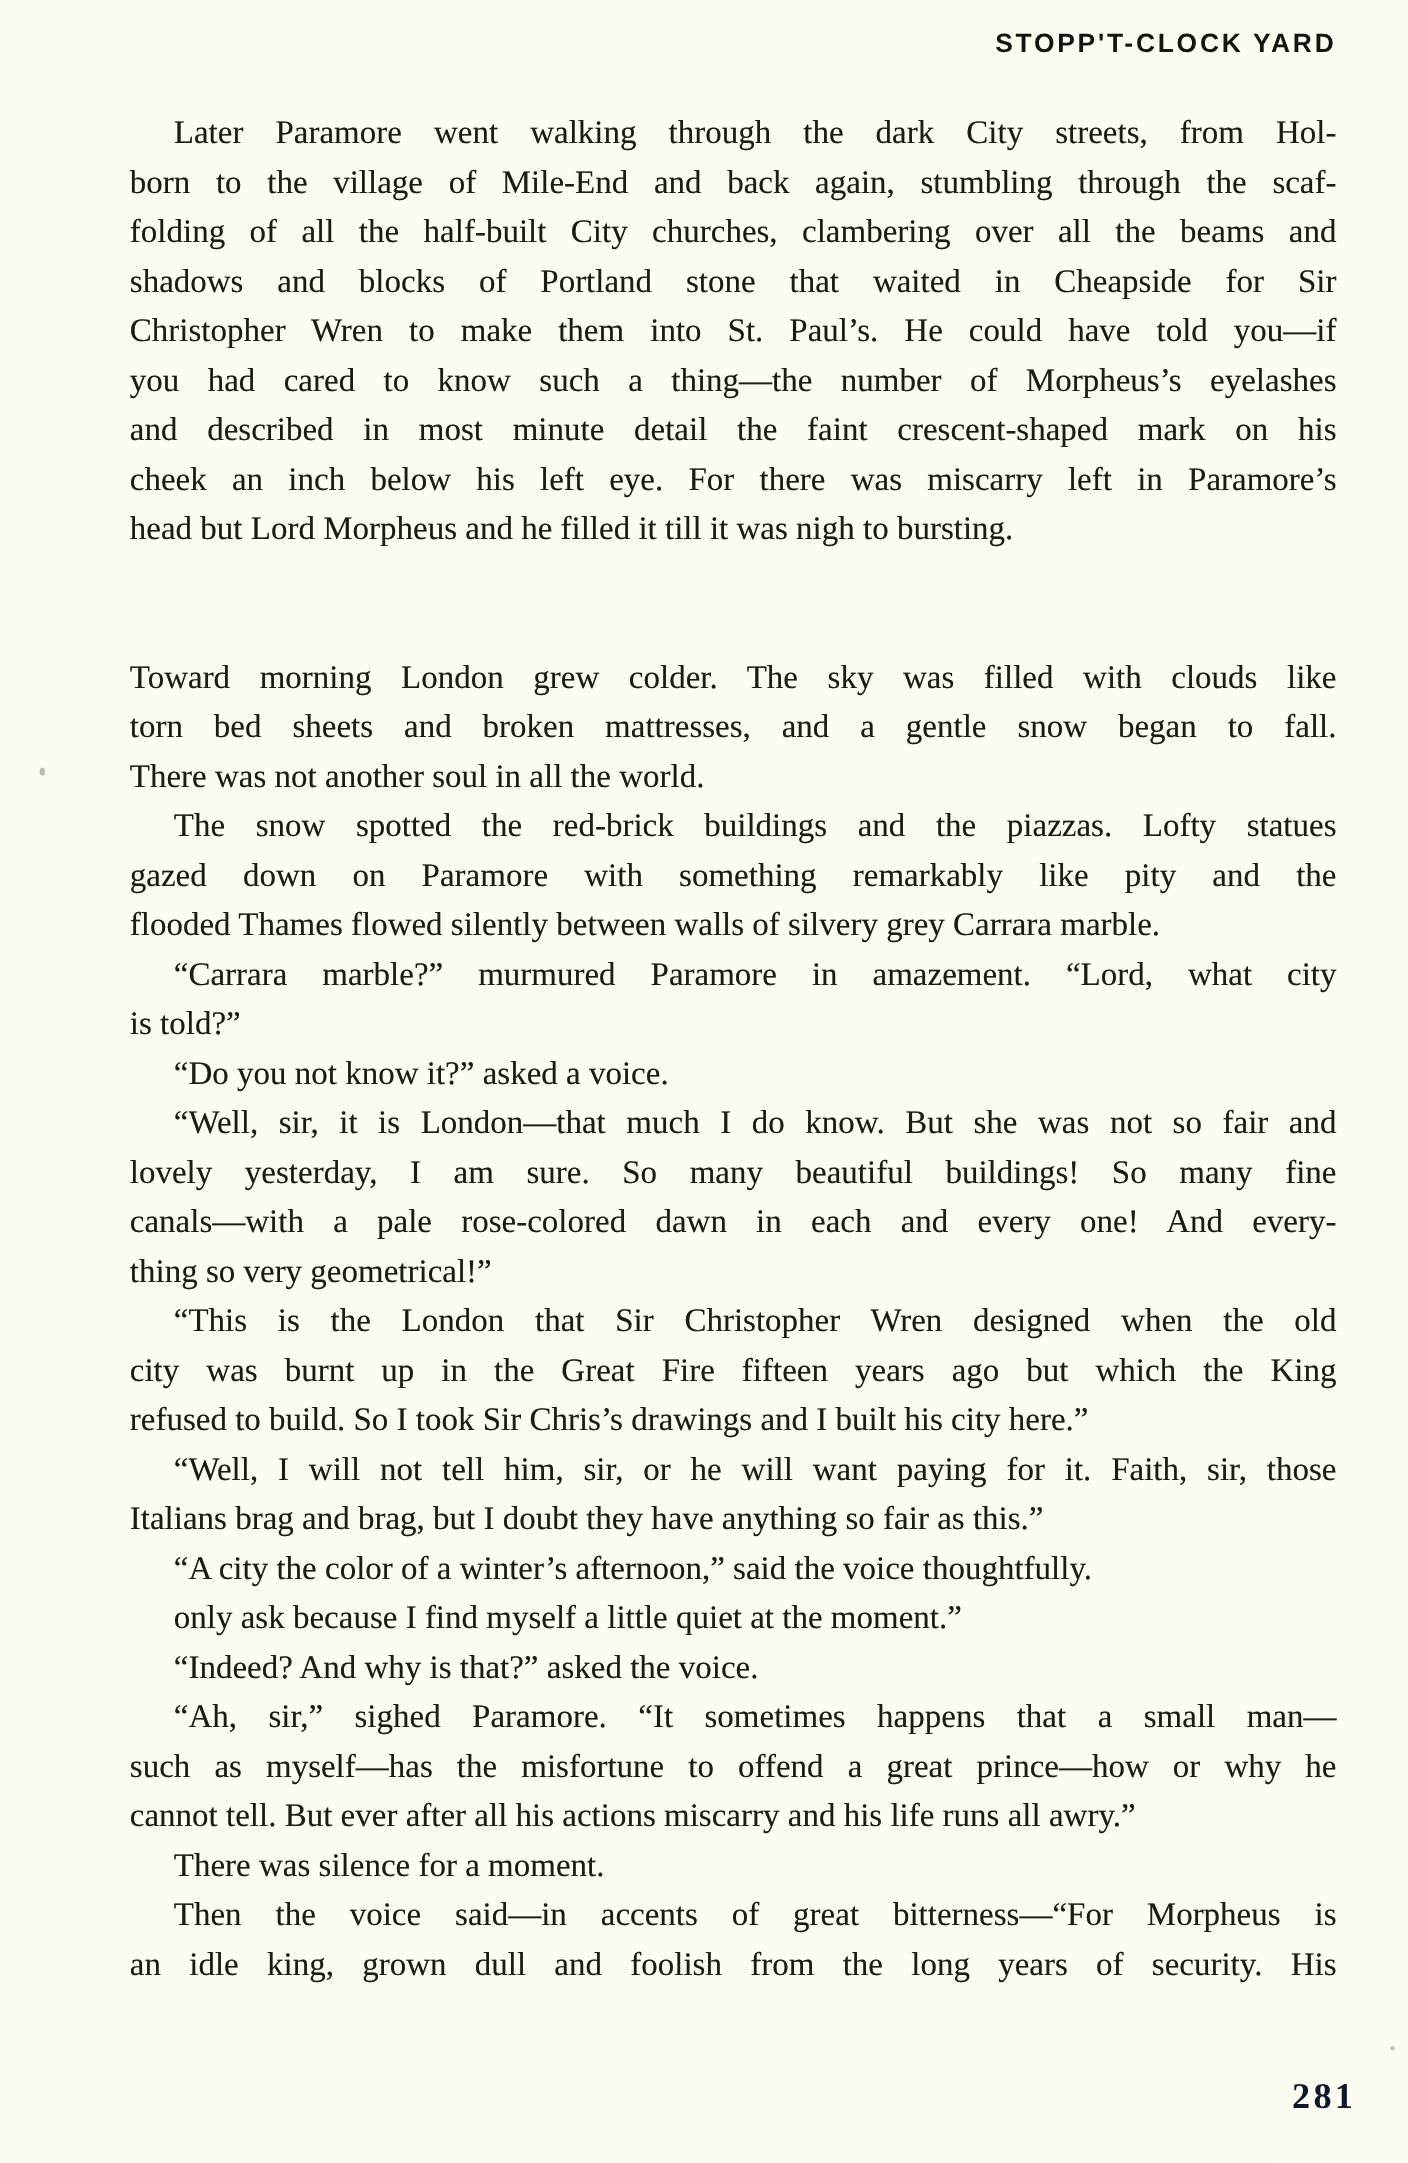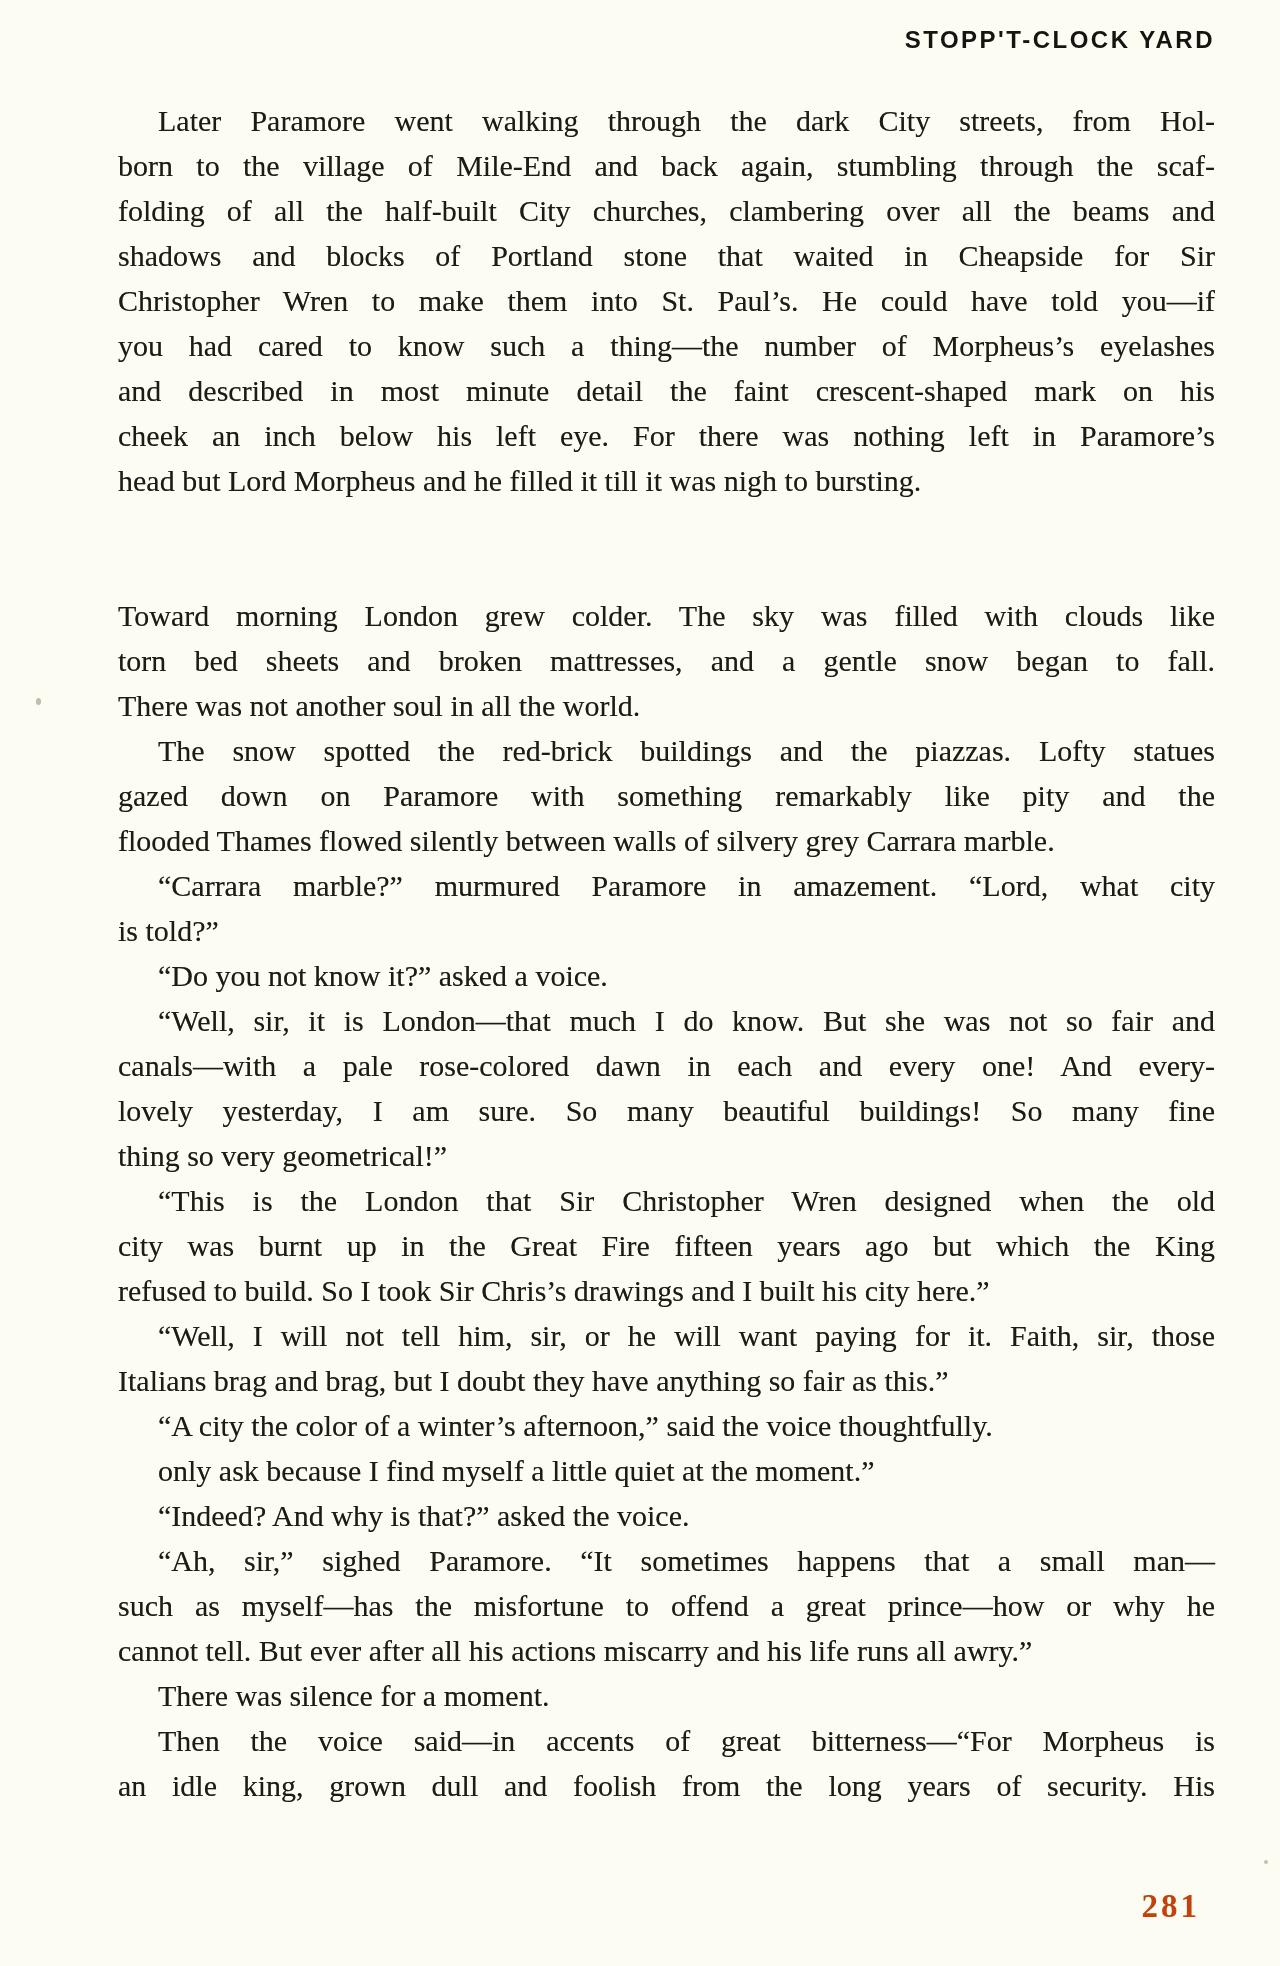--- a/index.html
+++ b/index.html
@@ -41,26 +41,26 @@
     text-align:justify;
     text-align-last:justify;
     white-space:normal;
     margin-left:46px;
   }
   .line.flush { text-align-last:left; }
   .para.indented .line:first-child { text-indent:40px; }
 
   .page-number {
     position:absolute;
-    top:1888px; right:80px;
+    top:1888px; right:47px;
     font-family:"Liberation Serif", serif;
     font-weight:700;
     font-size:33px;
     letter-spacing:3px;
-    color:#c2410c;
+    color:#0f172a;
   }
 
   .speck { position:absolute; background:#8d867c; border-radius:50%; }
   .speck-a { left:36px; top:698px; width:5px; height:7px; opacity:.55; }
   .speck-b { left:1264px; top:1860px; width:4px; height:4px; opacity:.5; }
 </style>
 </head>
 <body>
 
 <div class="page">
@@ -68,21 +68,21 @@
 
   <div class="text-block" id="text-block">
       <div class="para indented">
         <div class="line">Later Paramore went walking through the dark City streets, from Hol-</div>
         <div class="line">born to the village of Mile-End and back again, stumbling through the scaf-</div>
         <div class="line">folding of all the half-built City churches, clambering over all the beams and</div>
         <div class="line">shadows and blocks of Portland stone that waited in Cheapside for Sir</div>
         <div class="line">Christopher Wren to make them into St. Paul’s. He could have told you—if</div>
         <div class="line">you had cared to know such a thing—the number of Morpheus’s eyelashes</div>
         <div class="line">and described in most minute detail the faint crescent-shaped mark on his</div>
-        <div class="line">cheek an inch below his left eye. For there was nothing left in Paramore’s</div>
+        <div class="line">cheek an inch below his left eye. For there was miscarry left in Paramore’s</div>
         <div class="line flush">head but Lord Morpheus and he filled it till it was nigh to bursting.</div>
       </div>
       <div class="para section-gap">
         <div class="line">Toward morning London grew colder. The sky was filled with clouds like</div>
         <div class="line">torn bed sheets and broken mattresses, and a gentle snow began to fall.</div>
         <div class="line flush">There was not another soul in all the world.</div>
       </div>
       <div class="para indented">
         <div class="line">The snow spotted the red-brick buildings and the piazzas. Lofty statues</div>
         <div class="line">gazed down on Paramore with something remarkably like pity and the</div>
@@ -90,22 +90,22 @@
       </div>
       <div class="para indented">
         <div class="line">“Carrara marble?” murmured Paramore in amazement. “Lord, what city</div>
         <div class="line flush">is told?”</div>
       </div>
       <div class="para indented">
         <div class="line flush">“Do you not know it?” asked a voice.</div>
       </div>
       <div class="para indented">
         <div class="line">“Well, sir, it is London—that much I do know. But she was not so fair and</div>
+        <div class="line">lovely yesterday, I am sure. So many beautiful buildings! So many fine</div>
         <div class="line">canals—with a pale rose-colored dawn in each and every one! And every-</div>
-        <div class="line">lovely yesterday, I am sure. So many beautiful buildings! So many fine</div>
         <div class="line flush">thing so very geometrical!”</div>
       </div>
       <div class="para indented">
         <div class="line">“This is the London that Sir Christopher Wren designed when the old</div>
         <div class="line">city was burnt up in the Great Fire fifteen years ago but which the King</div>
         <div class="line flush">refused to build. So I took Sir Chris’s drawings and I built his city here.”</div>
       </div>
       <div class="para indented">
         <div class="line">“Well, I will not tell him, sir, or he will want paying for it. Faith, sir, those</div>
         <div class="line flush">Italians brag and brag, but I doubt they have anything so fair as this.”</div>

